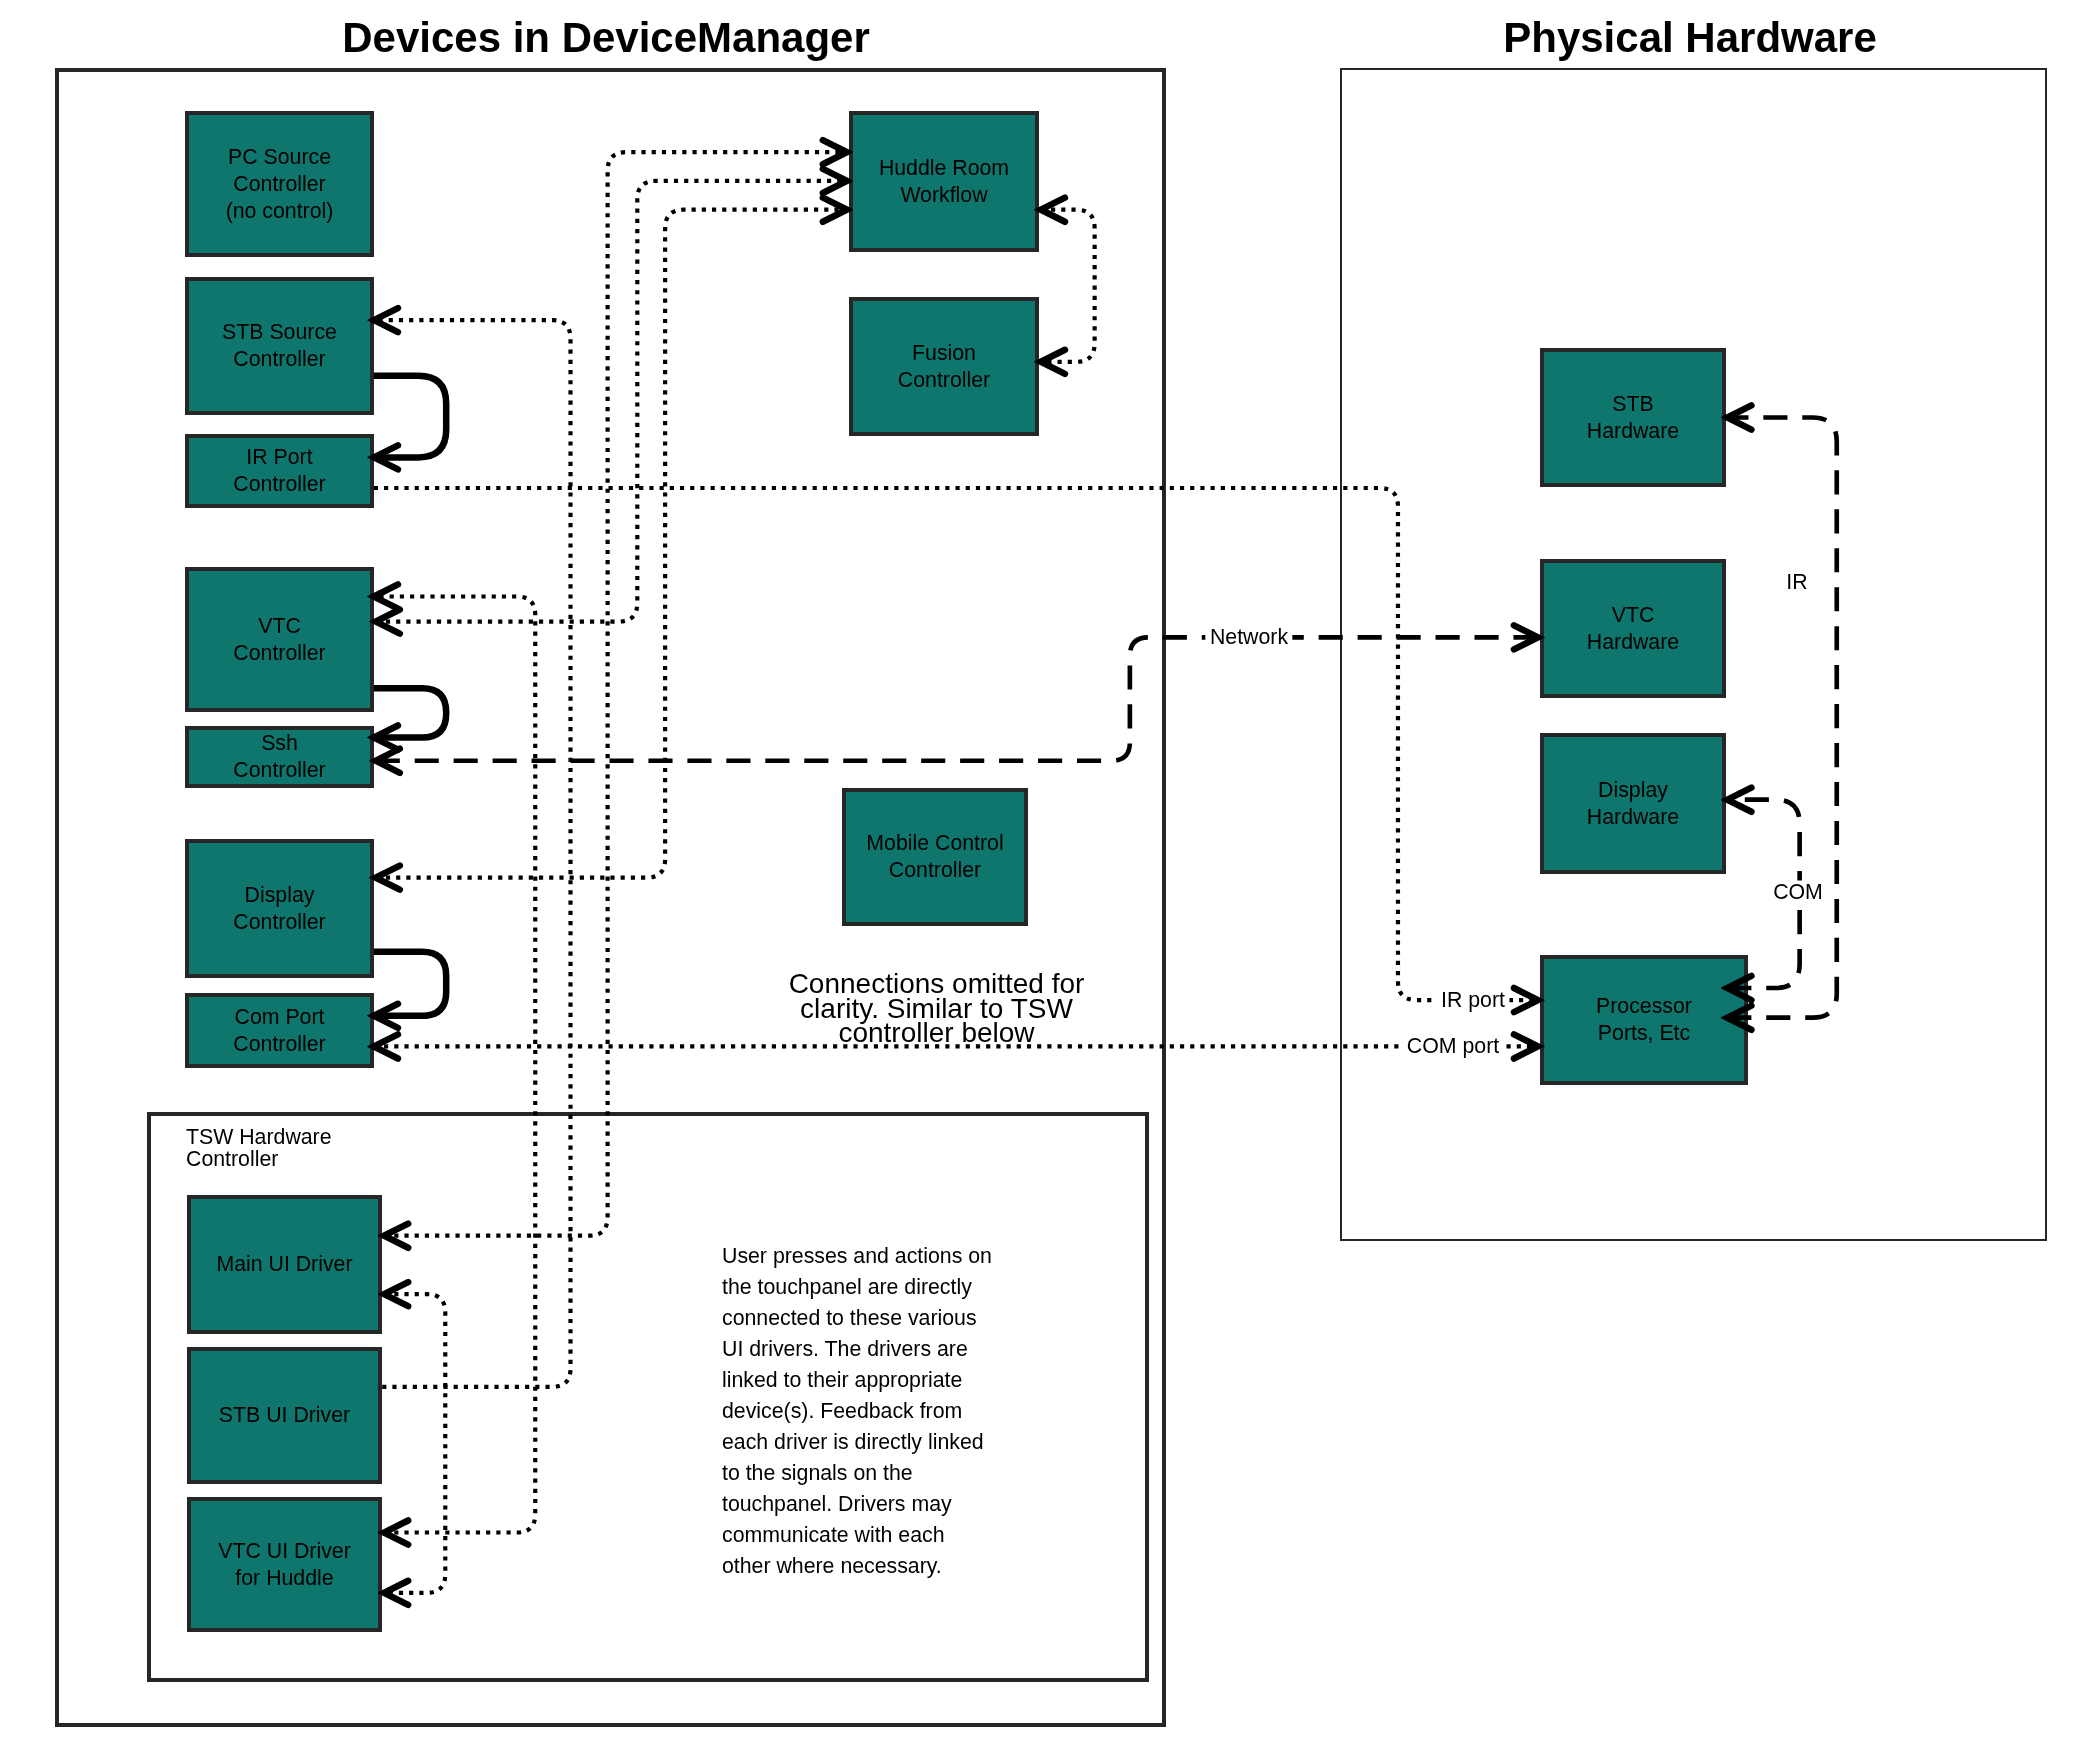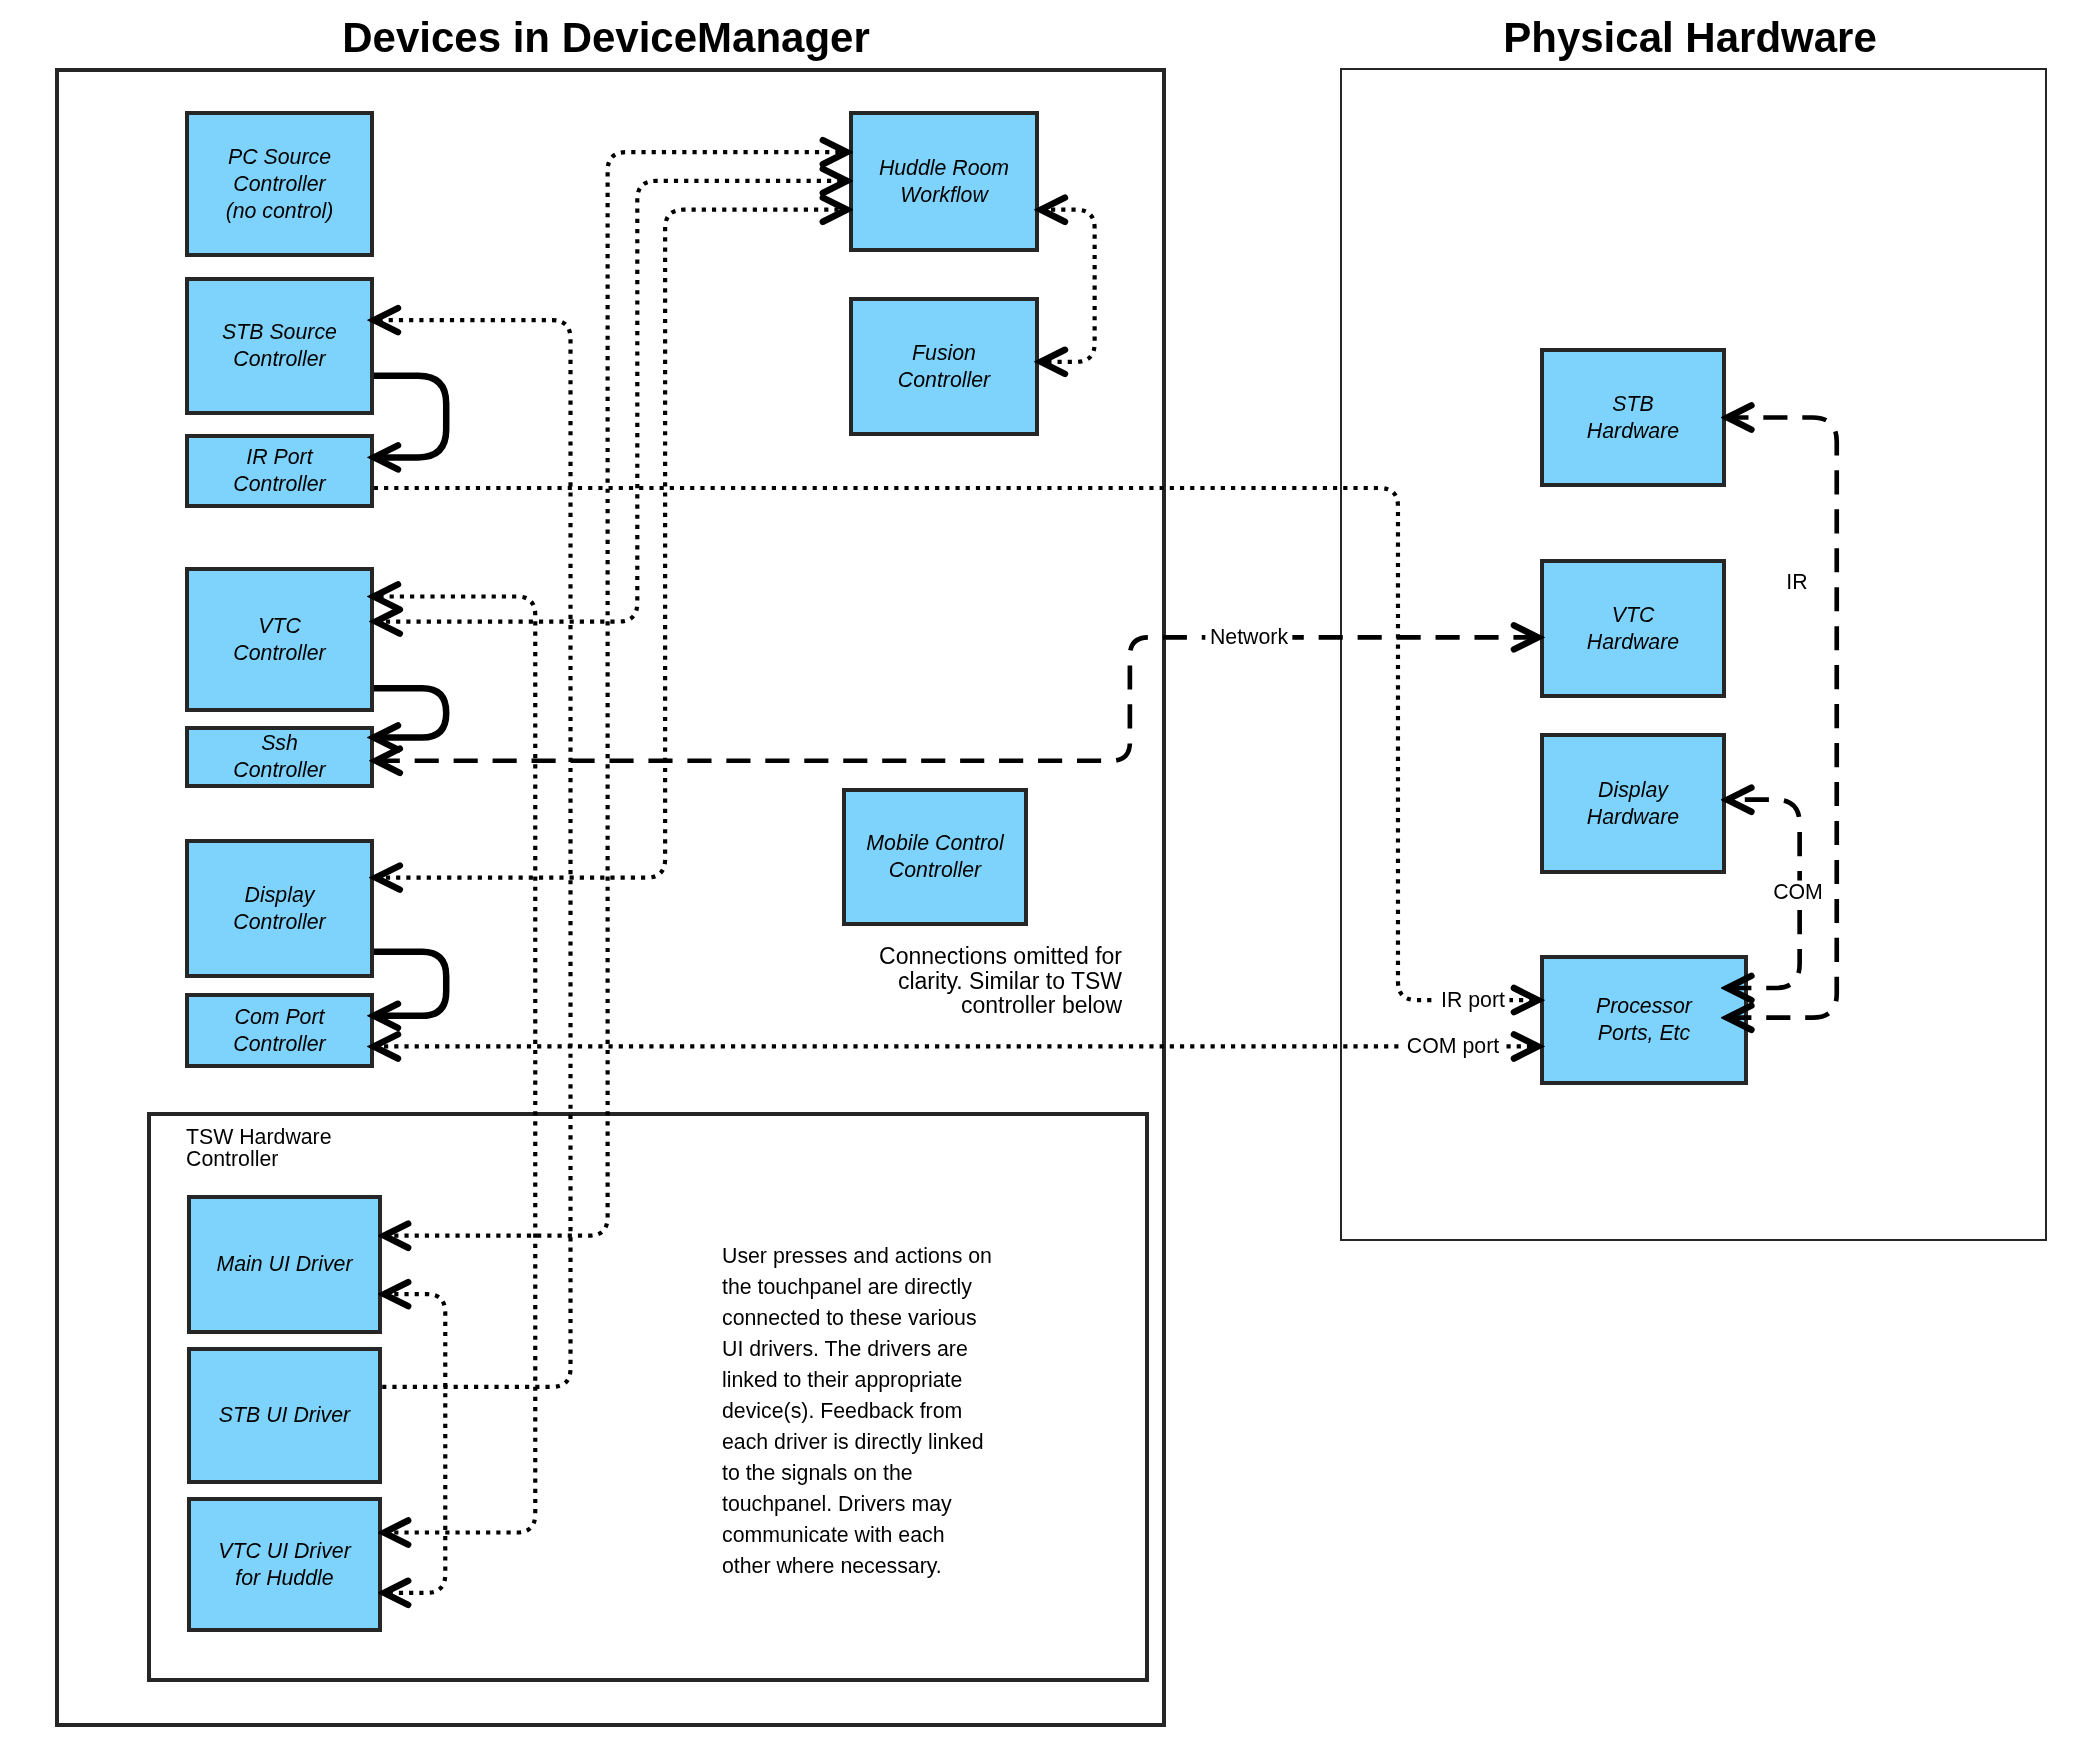--- a/index.html
+++ b/index.html
@@ -13,35 +13,36 @@
   }
   .panel-title{
     position:absolute;font-weight:bold;font-size:42px;line-height:35px;
     text-align:center;white-space:nowrap;transform:translateX(-50%);
   }
   .container-box{position:absolute;background:transparent;}
   .container-left{border:4.6px solid var(--box-border);}
   .container-right{border:2.8px solid var(--box-border);}
   .container-tsw{border:4.6px solid var(--box-border);}
   .node{
-    position:absolute;border:4.6px solid var(--box-border);background:#7dd3fc;
+    position:absolute;border:4.6px solid var(--box-border);background:#0f766e;
     display:flex;align-items:center;justify-content:center;text-align:center;
-    font-size:21.3px;line-height:27px;white-space:pre-line;box-sizing:border-box;font-style:italic;
+    font-size:21.3px;line-height:27px;white-space:pre-line;box-sizing:border-box;
   }
   .tsw-label{
     position:absolute;font-size:21.3px;line-height:22px;white-space:pre-line;
   }
   svg.connectors{position:absolute;left:0;top:0;pointer-events:none;}
   .line-label{
     position:absolute;background:var(--bg);font-size:21.3px;line-height:23px;
     padding:0 4.6px;white-space:nowrap;transform:translate(-50%,-50%);
   }
   .note{
-    position:absolute;font-size:23px;line-height:24.6px;text-align:right;
+    position:absolute;font-size:28px;line-height:24.6px;text-align:center;
     white-space:pre-line;
+    margin-top:28px;
   }
   .paragraph{
     position:absolute;font-size:21.3px;line-height:31px;text-align:left;
     white-space:pre-line;
   }
 </style>
 </head>
 <body>
 
 <div class="stage">

